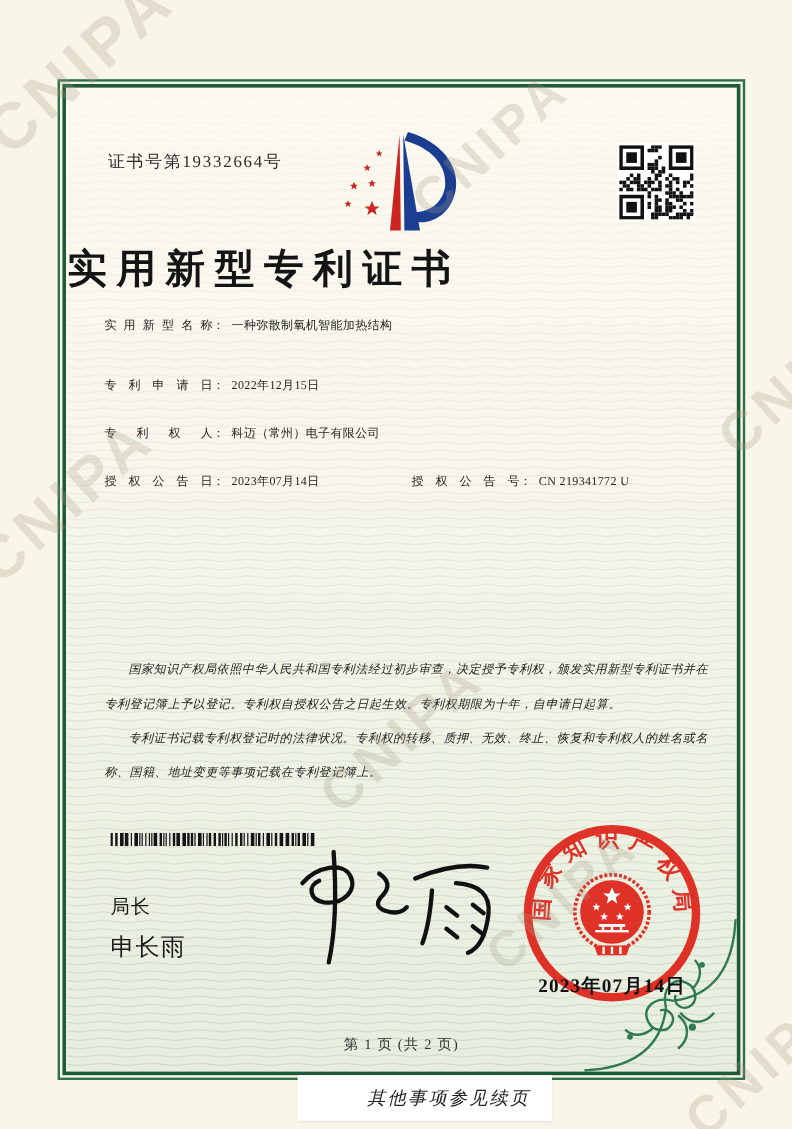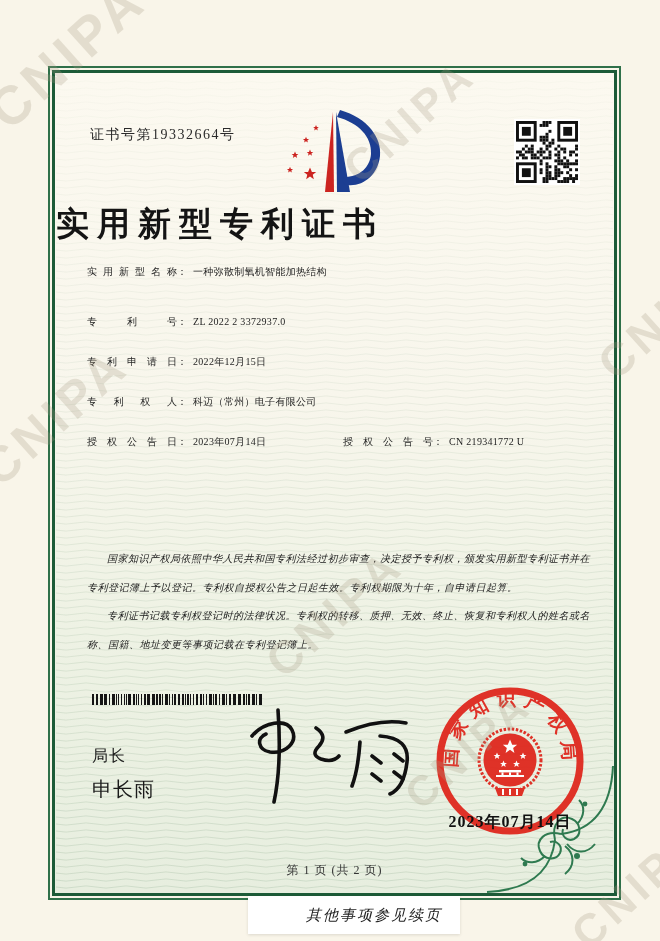--- a/index.html
+++ b/index.html
@@ -359,23 +359,20 @@
           <rect x="19" y="20" width="1" height="1" fill="#111"></rect>
         </svg>
 
       <div class="title">实用新型专利证书</div>
 
       <div class="fields">
         <div class="frow gap-lg">
           <span class="flabel">实用新型名称</span><span class="fcolon">：</span><span class="fvalue">一种弥散制氧机智能加热结构</span>
         </div>
         <div class="frow">
-          <span class="flabel">专利号</span><span class="fcolon">：</span><span class="fvalue">ZL 2022 2 3372937.0</span>
-        </div>
-        <div class="frow">
           <span class="flabel">专利申请日</span><span class="fcolon">：</span><span class="fvalue">2022年12月15日</span>
         </div>
         <div class="frow">
           <span class="flabel">专利权人</span><span class="fcolon">：</span><span class="fvalue">科迈（常州）电子有限公司</span>
         </div>
         <div class="frow">
           <span class="flabel">授权公告日</span><span class="fcolon">：</span><span class="fvalue fixed">2023年07月14日</span><span class="flabel">授权公告号</span><span class="fcolon">：</span><span class="fvalue">CN 219341772 U</span>
         </div>
       </div>
 

